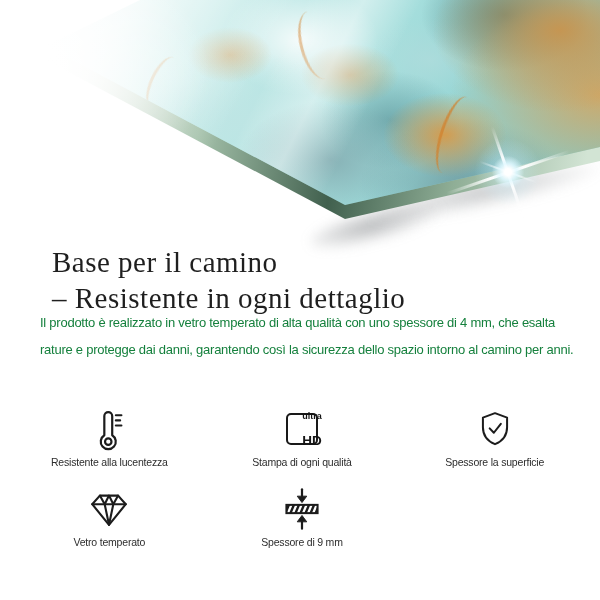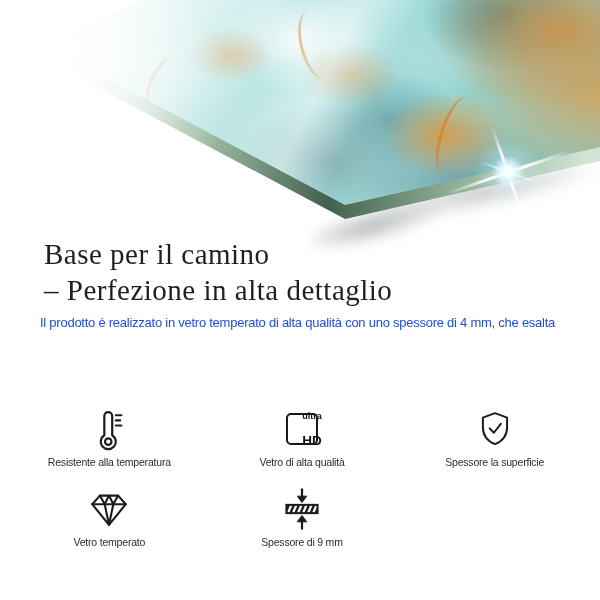--- a/index.html
+++ b/index.html
@@ -53,25 +53,25 @@
     background:radial-gradient(circle, rgba(205,242,252,.55), rgba(205,242,252,0) 70%);}
   .sparkle .core{position:absolute;left:-16px;top:-16px;width:32px;height:32px;border-radius:50%;
     background:radial-gradient(circle,#fff 15%, rgba(224,248,255,.85) 38%, rgba(190,235,250,0) 72%);}
   .ray{position:absolute;filter:blur(.6px);
     background:linear-gradient(90deg, rgba(255,255,255,0), rgba(255,255,255,.95) 35%, #fff 50%, rgba(255,255,255,.95) 65%, rgba(255,255,255,0));}
   .ray.r1{left:-65px;top:-1.5px;width:130px;height:3px;transform:rotate(-19deg);}
   .ray.r2{left:-48px;top:-1.25px;width:96px;height:2.5px;transform:rotate(71deg);}
   .ray.r3{left:-30px;top:-1px;width:60px;height:2px;transform:rotate(20deg);opacity:.8;}
 
   
-  .title{position:absolute;left:40px;top:232px;margin:4px;font-family:"Liberation Serif","DejaVu Serif",serif;
+  .title{position:absolute;left:40px;top:232px;margin:12px;font-family:"Liberation Serif","DejaVu Serif",serif;
     font-weight:400;font-size:29px;line-height:36px;letter-spacing:.5px;color:#1f1f1f;}
   .title span{display:block;}
   .desc{position:absolute;left:40px;top:309px;margin:0;width:540px;}
-  .d-line{display:block;white-space:nowrap;font-size:13px;line-height:27px;letter-spacing:-0.25px;color:#1d4ed8;}
+  .d-line{display:block;white-space:nowrap;font-size:13px;line-height:27px;letter-spacing:-0.25px;color:#15803d;}
 
   
   .features{position:absolute;left:13px;top:405px;width:578px;display:grid;
     grid-template-columns:repeat(3,1fr);row-gap:16px;}
   .feature{display:flex;flex-direction:column;align-items:center;}
   .icon-area{height:48px;display:flex;align-items:center;justify-content:center;}
   .f-label{margin-top:3px;font-size:10.5px;line-height:13px;letter-spacing:-0.2px;color:#2d2d2d;white-space:nowrap;}
   .ic{stroke:#1c1c1c;fill:none;stroke-width:2.4;stroke-linecap:round;stroke-linejoin:round;}
   .uhd{width:32px;height:32px;border:2.5px solid #191919;border-radius:5px;box-sizing:border-box;
     display:flex;flex-direction:column;align-items:center;justify-content:center;color:#141414;padding-left:20px;}
@@ -99,48 +99,49 @@
       <i class="glow"></i>
       <i class="ray r1"></i>
       <i class="ray r2"></i>
       <i class="ray r3"></i>
       <i class="core"></i>
     </div>
   </div>
 
   <h1 class="title">
     <span>Base per il camino</span>
-    <span>– Perfezione in alta dettaglio</span>
+    <span>– Resistente in ogni dettaglio</span>
   </h1>
 
   <p class="desc">
     <span class="d-line">Il prodotto è realizzato in vetro temperato di alta qualità con uno spessore di 4 mm, che esalta</span>
+    <span class="d-line">rature e protegge dai danni, garantendo così la sicurezza dello spazio intorno al camino per anni.</span>
   </p>
 
   <div class="features">
 
     <div class="feature">
       <div class="icon-area">
         <svg class="ic" width="44" height="44" viewBox="0 0 48 48">
           <path d="M27.5 30.8 V9.8 a4.3 4.3 0 0 0 -8.6 0 v21 a8.2 8.2 0 1 0 8.6 0 Z"></path>
           <circle cx="23.2" cy="37.8" r="3.5"></circle>
           <path d="M31.5 9 h6 M31.5 14.6 h4.6 M31.5 20.2 h6"></path>
         </svg>
       </div>
-      <div class="f-label">Resistente alla temperatura</div>
+      <div class="f-label">Resistente alla lucentezza</div>
     </div>
 
     <div class="feature">
       <div class="icon-area">
         <div class="uhd">
           <span class="uhd-top">ultra</span>
           <span class="uhd-bottom">HD</span>
         </div>
       </div>
-      <div class="f-label">Vetro di alta qualità</div>
+      <div class="f-label">Stampa di ogni qualità</div>
     </div>
 
     <div class="feature">
       <div class="icon-area">
         <svg class="ic" width="40" height="40" viewBox="0 0 48 48">
           <path d="M24 5 L38.5 10.3 V21.8 C38.5 31.6 32.6 38.6 24 42.2 C15.4 38.6 9.5 31.6 9.5 21.8 V10.3 Z"></path>
           <path d="M17.6 23.3 l5 5.2 L31 17.8"></path>
         </svg>
       </div>
       <div class="f-label">Spessore la superficie</div>

